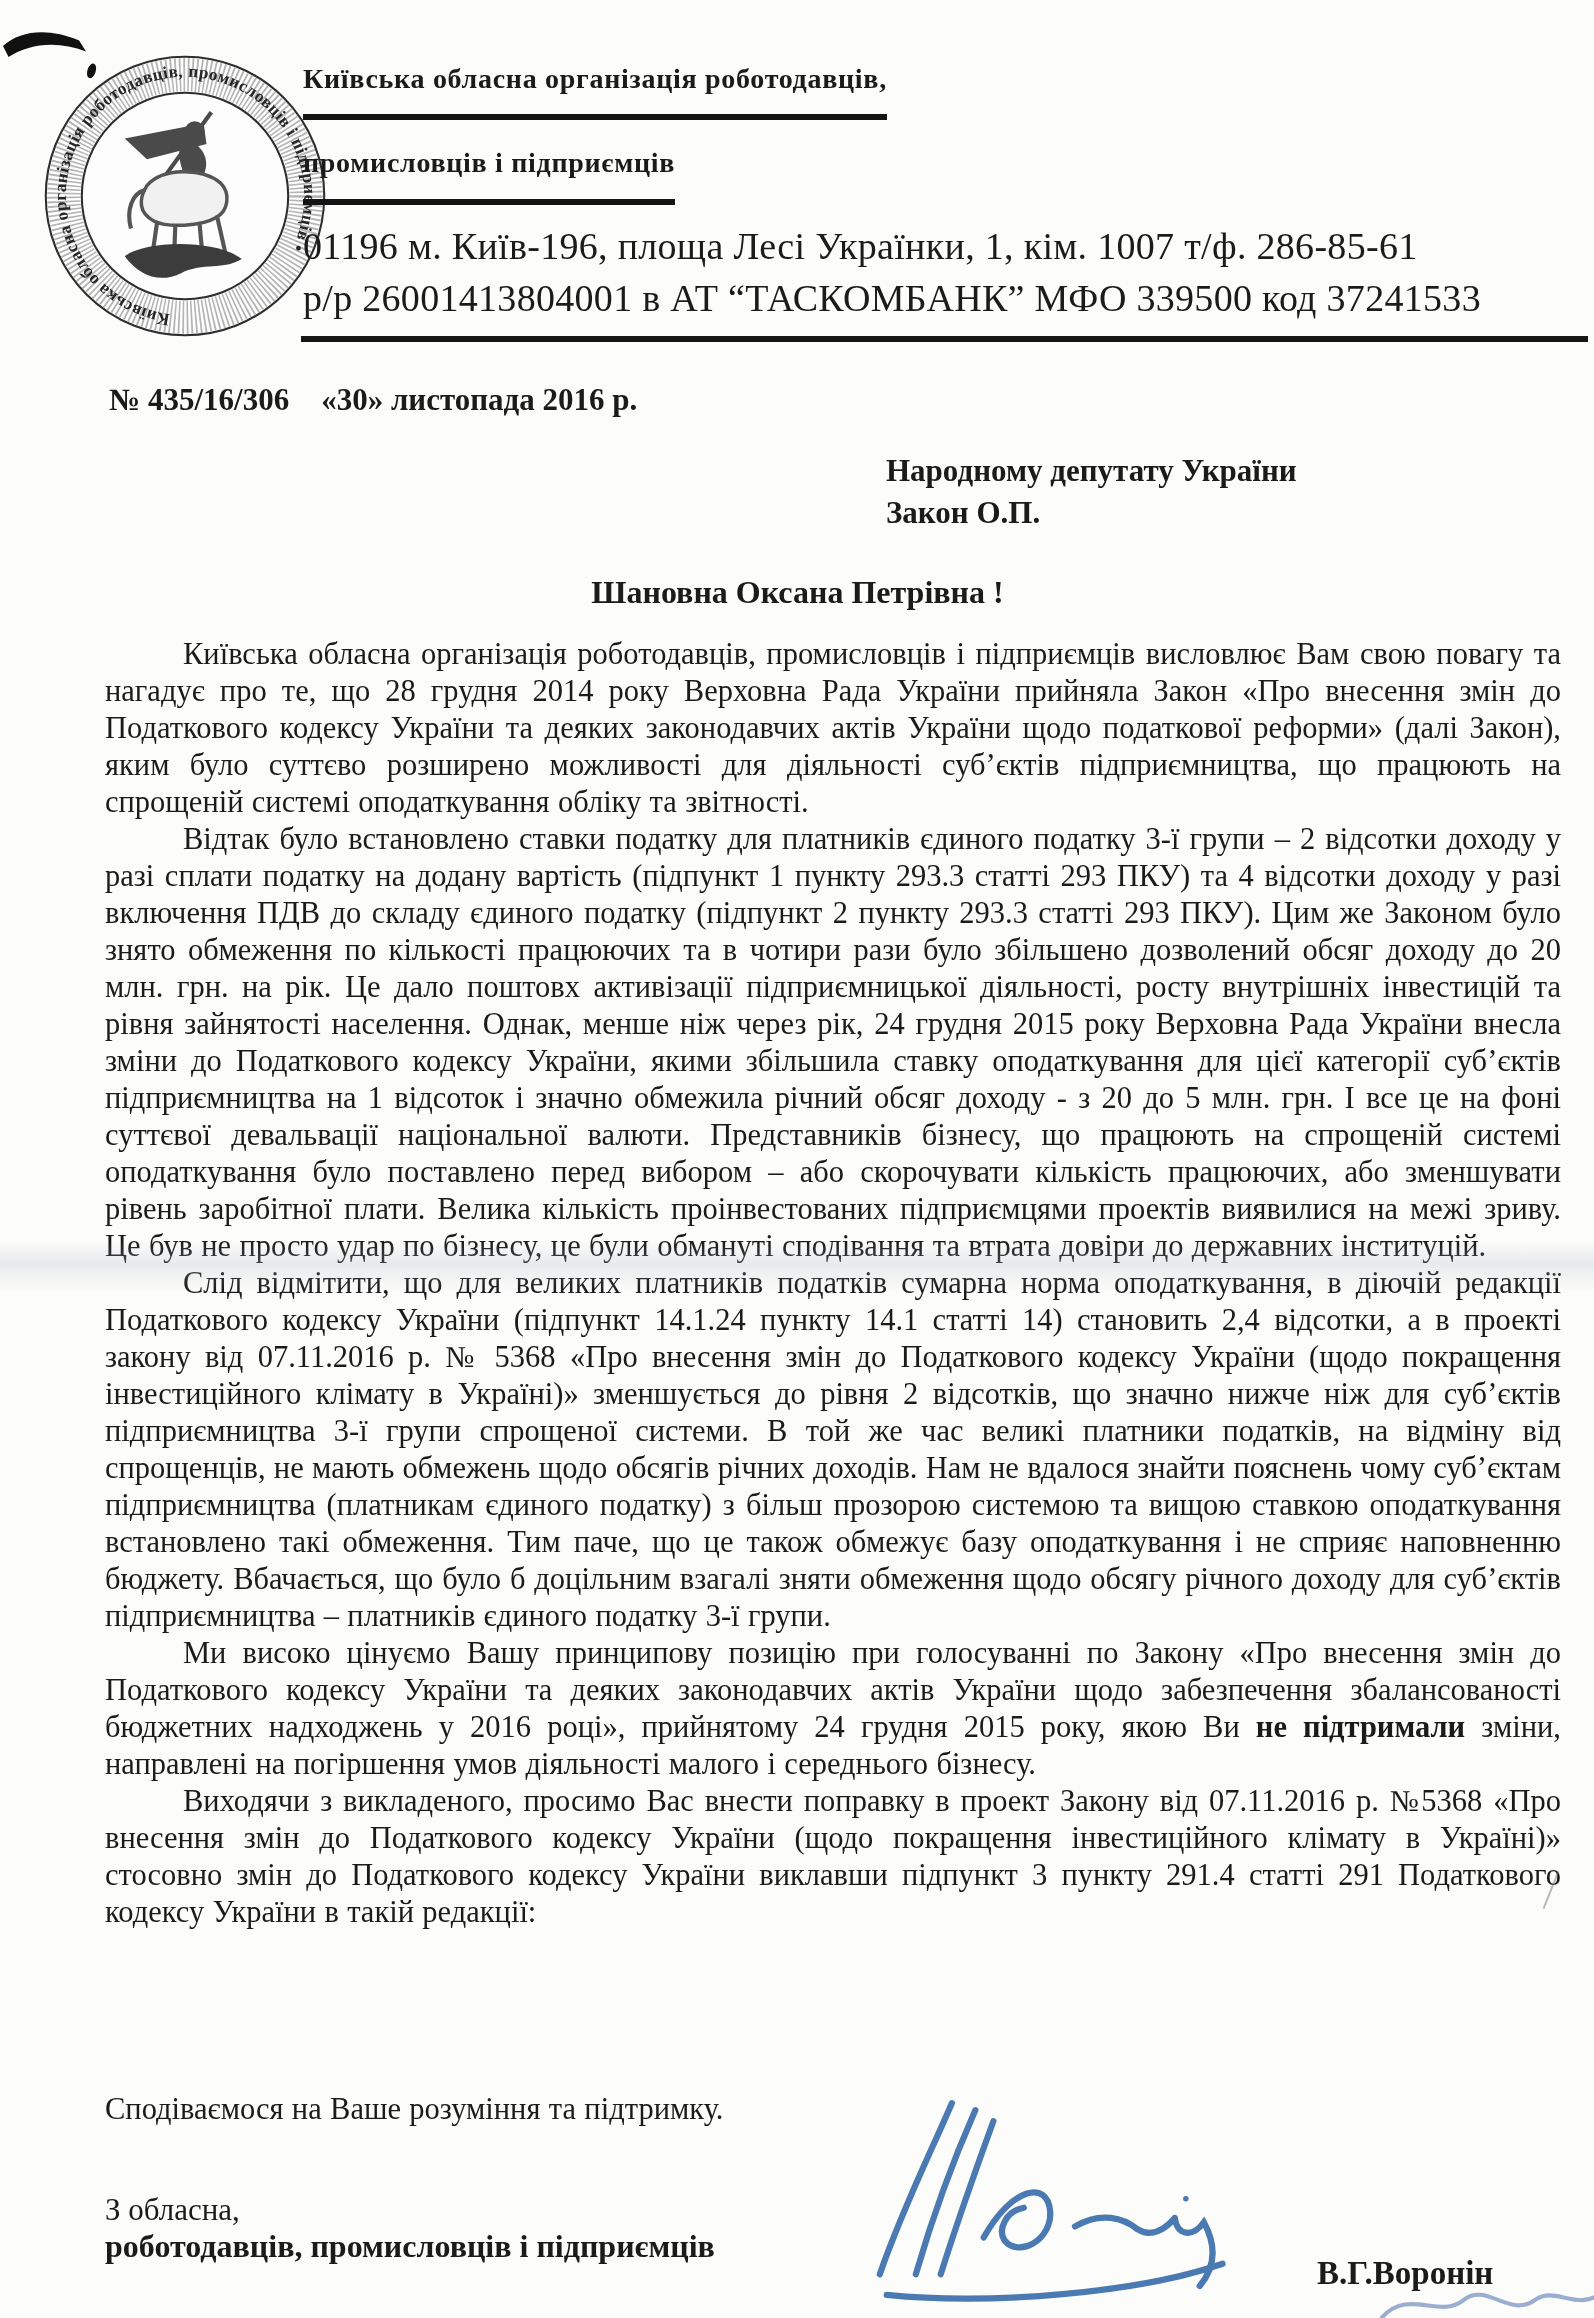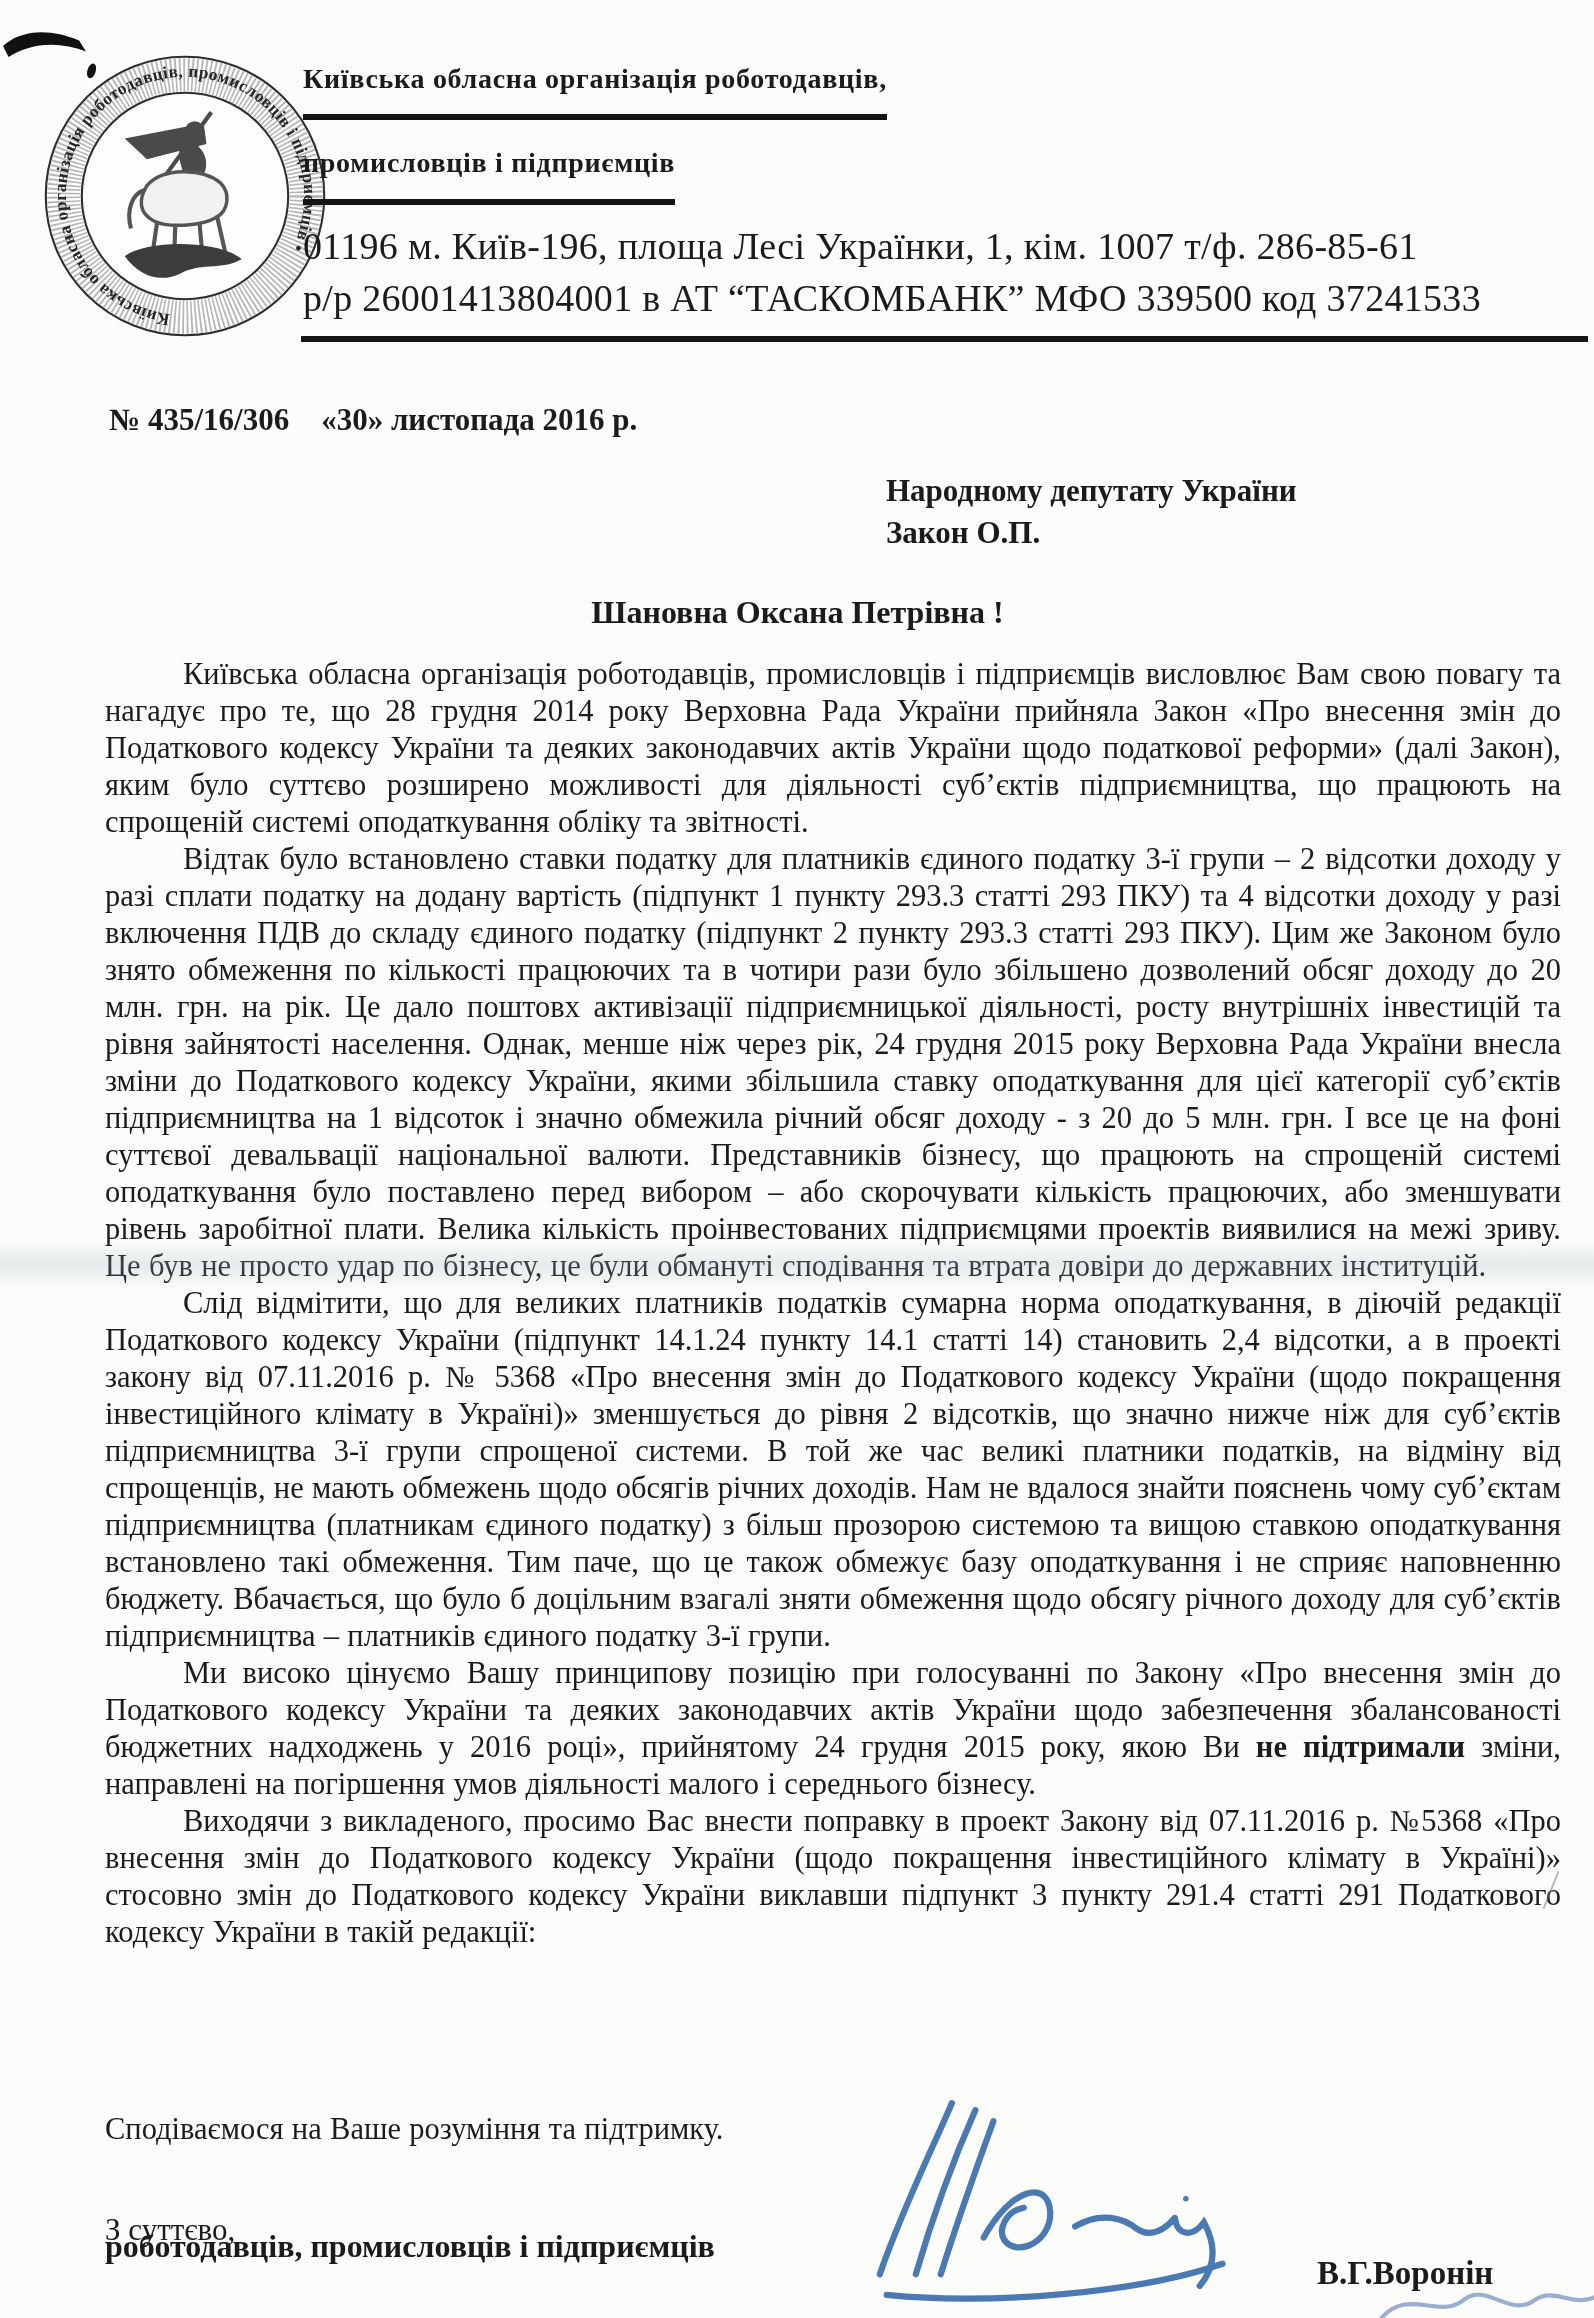--- a/index.html
+++ b/index.html
@@ -22,21 +22,21 @@
     padding-bottom:21px;
     letter-spacing:0.7px;
   }
   .org-line-wrap{margin-bottom:28px;}
   .addr-line{font-size:38px;line-height:1.35;letter-spacing:0.3px;}
   .header-rule{
     margin-left:301px;width:1287px;height:5.5px;
     background:#161616;margin-top:4.2px;
   }
   
-  .ref-line{margin:60px 0 0 109px;font-size:31px;font-weight:bold;}
+  .ref-line{margin:40px 0 0 109px;font-size:31px;font-weight:bold;}
   .ref-date{margin-left:32px;}
   
   .recipient{margin:32px 0 12px 886px;font-size:31px;font-weight:bold;line-height:42px;}
   
   .salutation{margin-top:40px;text-align:center;font-size:32px;font-weight:bold;}
   
   .letter-body{
     margin:25px 33px 14px 105px;
     width:1456px;
     font-size:30.5px;line-height:37px;
@@ -128,21 +128,21 @@
     <div class="fixed-block">
       <p class="indent">Київська обласна організація роботодавців, промисловців і підприємців висловлює Вам свою повагу та нагадує про те, що 28 грудня 2014 року Верховна Рада України прийняла Закон «Про внесення змін до Податкового кодексу України та деяких законодавчих актів України щодо податкової реформи» (далі Закон), яким було суттєво розширено можливості для діяльності суб’єктів підприємництва, що працюють на спрощеній системі оподаткування обліку та звітності.</p>
       <p class="indent">Відтак було встановлено ставки податку для платників єдиного податку 3-ї групи – 2 відсотки доходу у разі сплати податку на додану вартість (підпункт 1 пункту 293.3 статті 293 ПКУ) та 4 відсотки доходу у разі включення ПДВ до складу єдиного податку (підпункт 2 пункту 293.3 статті 293 ПКУ). Цим же Законом було знято обмеження по кількості працюючих та в чотири рази було збільшено дозволений обсяг доходу до 20 млн. грн. на рік. Це дало поштовх активізації підприємницької діяльності, росту внутрішніх інвестицій та рівня зайнятості населення. Однак, менше ніж через рік, 24 грудня 2015 року Верховна Рада України внесла зміни до Податкового кодексу України, якими збільшила ставку оподаткування для цієї категорії суб’єктів підприємництва на 1 відсоток і значно обмежила річний  обсяг доходу - з 20 до 5 млн. грн. І все це на фоні суттєвої девальвації національної валюти. Представників бізнесу, що працюють на спрощеній системі оподаткування було поставлено перед вибором – або скорочувати кількість працюючих, або зменшувати рівень заробітної плати. Велика кількість проінвестованих підприємцями проектів виявилися на межі зриву. Це був не просто удар по бізнесу, це були обмануті сподівання та втрата довіри до державних інституцій.</p>
       <p class="indent">Слід відмітити, що для великих платників податків сумарна норма оподаткування, в діючій редакції Податкового кодексу України  (підпункт 14.1.24 пункту 14.1 статті 14) становить 2,4 відсотки, а в проекті закону від 07.11.2016 р. № 5368 «Про внесення змін до Податкового кодексу України (щодо покращення інвестиційного клімату в Україні)» зменшується до рівня 2 відсотків, що значно нижче ніж для суб’єктів підприємництва 3-ї групи спрощеної системи. В той же час великі платники податків, на відміну від спрощенців, не мають обмежень щодо обсягів річних доходів. Нам не вдалося знайти пояснень чому суб’єктам підприємництва (платникам єдиного податку) з більш прозорою системою та вищою ставкою оподаткування встановлено такі обмеження. Тим паче, що це також обмежує базу оподаткування і не сприяє наповненню бюджету. Вбачається, що було б доцільним взагалі зняти обмеження щодо обсягу річного доходу для суб’єктів підприємництва – платників єдиного податку 3-ї групи.</p>
       <p class="indent"><span>Ми високо цінуємо Вашу принципову позицію при голосуванні по Закону «Про внесення змін до Податкового кодексу України та деяких законодавчих актів України щодо забезпечення збалансованості бюджетних надходжень у 2016 році», прийнятому 24 грудня 2015 року, якою Ви </span><b>не підтримали</b><span> зміни, направлені на погіршення умов діяльності малого і середнього бізнесу.</span></p>
       <p class="indent">Виходячи з викладеного, просимо Вас внести поправку в проект Закону від 07.11.2016 р. №5368 «Про внесення змін до Податкового кодексу України (щодо покращення інвестиційного клімату в Україні)» стосовно змін до Податкового кодексу України виклавши підпункт 3 пункту 291.4 статті 291 Податкового кодексу України в такій редакції:</p>
     </div>
     <p class="p-last">Сподіваємося на Ваше розуміння та підтримку.</p>
   </div>
 
-  <div class="regards">З суттєво,</div>
+  <div class="regards">З обласна,</div>
 
   <div class="sign-area">
     <div class="sign-title">роботодавців, промисловців і підприємців</div>
     <svg class="signature-svg" viewBox="0 0 780 400">
       <g fill="none" stroke="#4b7ab2" stroke-width="9" stroke-linecap="round">
         <path d="M150,305 C182,212 224,128 254,58"></path>
         <path d="M202,305 C228,216 258,136 288,68"></path>
         <path d="M238,305 C264,222 290,150 314,84"></path>
         <path d="M300,252 C340,180 392,168 396,214 C399,256 350,282 330,256 C320,240 332,214 358,209"></path>
         <path d="M160,335 C310,350 525,332 645,290"></path>

